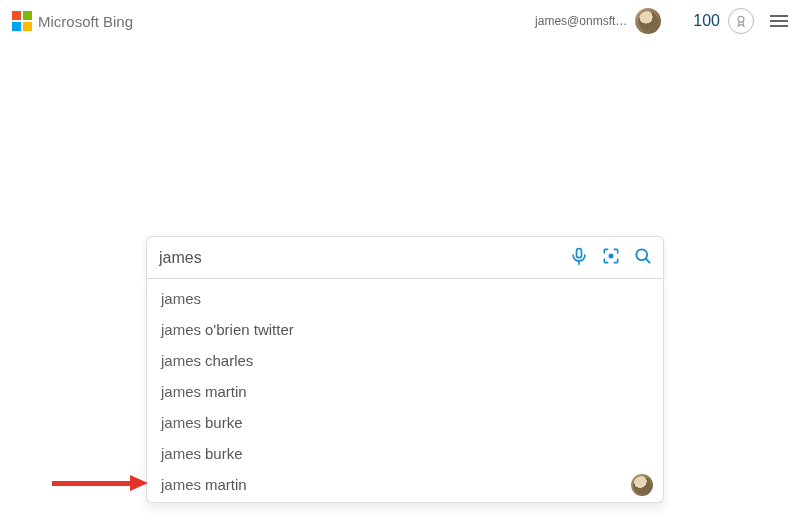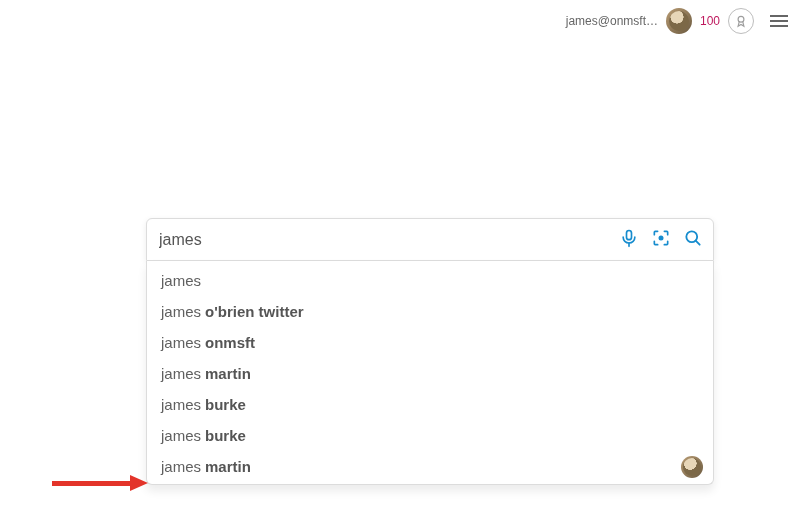--- a/index.html
+++ b/index.html
@@ -14,53 +14,62 @@
     .ms-logo .q4 { background: #ffb900; }
     .brand-text { font-size: 15px; color: #737373; }
 
     .header-spacer { flex: 1; }
 
     .user-area { display: flex; align-items: center; gap: 8px; }
     .user-email { font-size: 12px; color: #666; }
     .avatar { width: 26px; height: 26px; border-radius: 50%; background: linear-gradient(135deg,#b89b73,#6b5a40); position: relative; overflow: hidden; }
     .avatar::after { content:""; position:absolute; inset:3px; background: radial-gradient(circle at 40% 30%, #e7d6b8 35%, transparent 36%), #7c6847; border-radius:50%; }
 
-    .points { font-size: 12px; color: #be185d; }
+    .points { font-size: 16px; color: #0c4a6e; margin-left: 24px; }
     .reward-badge { width: 26px; height: 26px; border: 1.5px solid #bdbdbd; border-radius: 50%; display:flex; align-items:center; justify-content:center; }
     .menu-btn { display:flex; flex-direction:column; gap:3px; width:18px; margin-left:8px; }
     .menu-btn span { height:2px; background:#666; width:100%; }
 
-    .search-wrap { position: absolute; left: 146px; top: 218px; width: 568px; }
+    .search-wrap { position: absolute; left: 146px; top: 236px; width: 518px; }
     .searchbox {
       width: 100%; height: 43px; border: 1px solid #dcdcdc; border-radius: 6px 6px 0 0;
       display:flex; align-items:center; padding: 0 10px 0 12px; background:#fff;
       box-shadow: 0 2px 6px rgba(0,0,0,.08);
     }
     .sb-input { flex:1; border:none; outline:none; font-size:16px; color:#555; background:transparent; }
     .sb-icons { display:flex; align-items:center; gap:12px; }
     .sb-icons svg { width:20px; height:20px; }
 
     .suggestions {
       width: 100%; background:#fff; border:1px solid #dcdcdc; border-top:0;
       border-radius: 0 0 6px 6px; box-shadow: 0 6px 10px rgba(0,0,0,.08);
       padding: 4px 0 2px;
     }
     .sugg-item { position: relative; height: 31px; display:flex; align-items:center; padding: 0 14px; font-size: 15px; color:#606060; cursor:pointer; }
-    .sugg-item .suffix { margin-left: 4px; font-weight: 700; color:#555; }
+    .sugg-item .suffix { margin-left: 4px; font-weight: 400; color:#555; }
     .sugg-avatar { position:absolute; right:10px; width:22px; height:22px; border-radius:50%; background: linear-gradient(135deg,#b89b73,#6b5a40); }
     .sugg-avatar::after { content:""; position:absolute; inset:2px; background: radial-gradient(circle at 40% 30%, #e7d6b8 38%, transparent 39%), #7c6847; border-radius:50%; }
 
     .arrow { position:absolute; left:52px; top:475px; width:96px; height:16px; }
     .arrow-line { position:absolute; left:0; top:6px; width:78px; height:5px; background:#e3342a; }
     .arrow-head { position:absolute; right:0; top:0; width:0; height:0; border-left:18px solid #e3342a; border-top:8px solid transparent; border-bottom:8px solid transparent; }
   </style>
 </head>
 <body>
 
 <div class="header">
+  <div class="logo-wrap">
+    <div class="ms-logo">
+      <div class="q1"></div>
+        <div class="q2"></div>
+        <div class="q3"></div>
+        <div class="q4"></div>
+    </div>
+    <div class="brand-text">Microsoft Bing</div>
+  </div>
   <div class="header-spacer"></div>
   <div class="user-area">
     <span class="user-email">james@onmsft…</span>
     <span class="avatar"></span>
     <span class="points">100</span>
     <span class="reward-badge">
       <svg viewBox="0 0 24 24" width="14" height="14" fill="none" stroke="#9e9e9e" stroke-width="2">
         <circle cx="12" cy="9" r="5"></circle>
           <path d="M9 13l-2 8 5-3 5 3-2-8"></path>
       </svg>
@@ -105,21 +114,21 @@
   <div class="suggestions" id="sugg-list">
       <div class="sugg-item">
         <span>james</span>
       </div>
       <div class="sugg-item">
         <span>james </span>
         <span class="suffix">o'brien twitter</span>
       </div>
       <div class="sugg-item">
         <span>james </span>
-        <span class="suffix">onmsft</span>
+        <span class="suffix">charles</span>
       </div>
       <div class="sugg-item">
         <span>james </span>
         <span class="suffix">martin</span>
       </div>
       <div class="sugg-item">
         <span>james </span>
         <span class="suffix">burke</span>
       </div>
       <div class="sugg-item">

